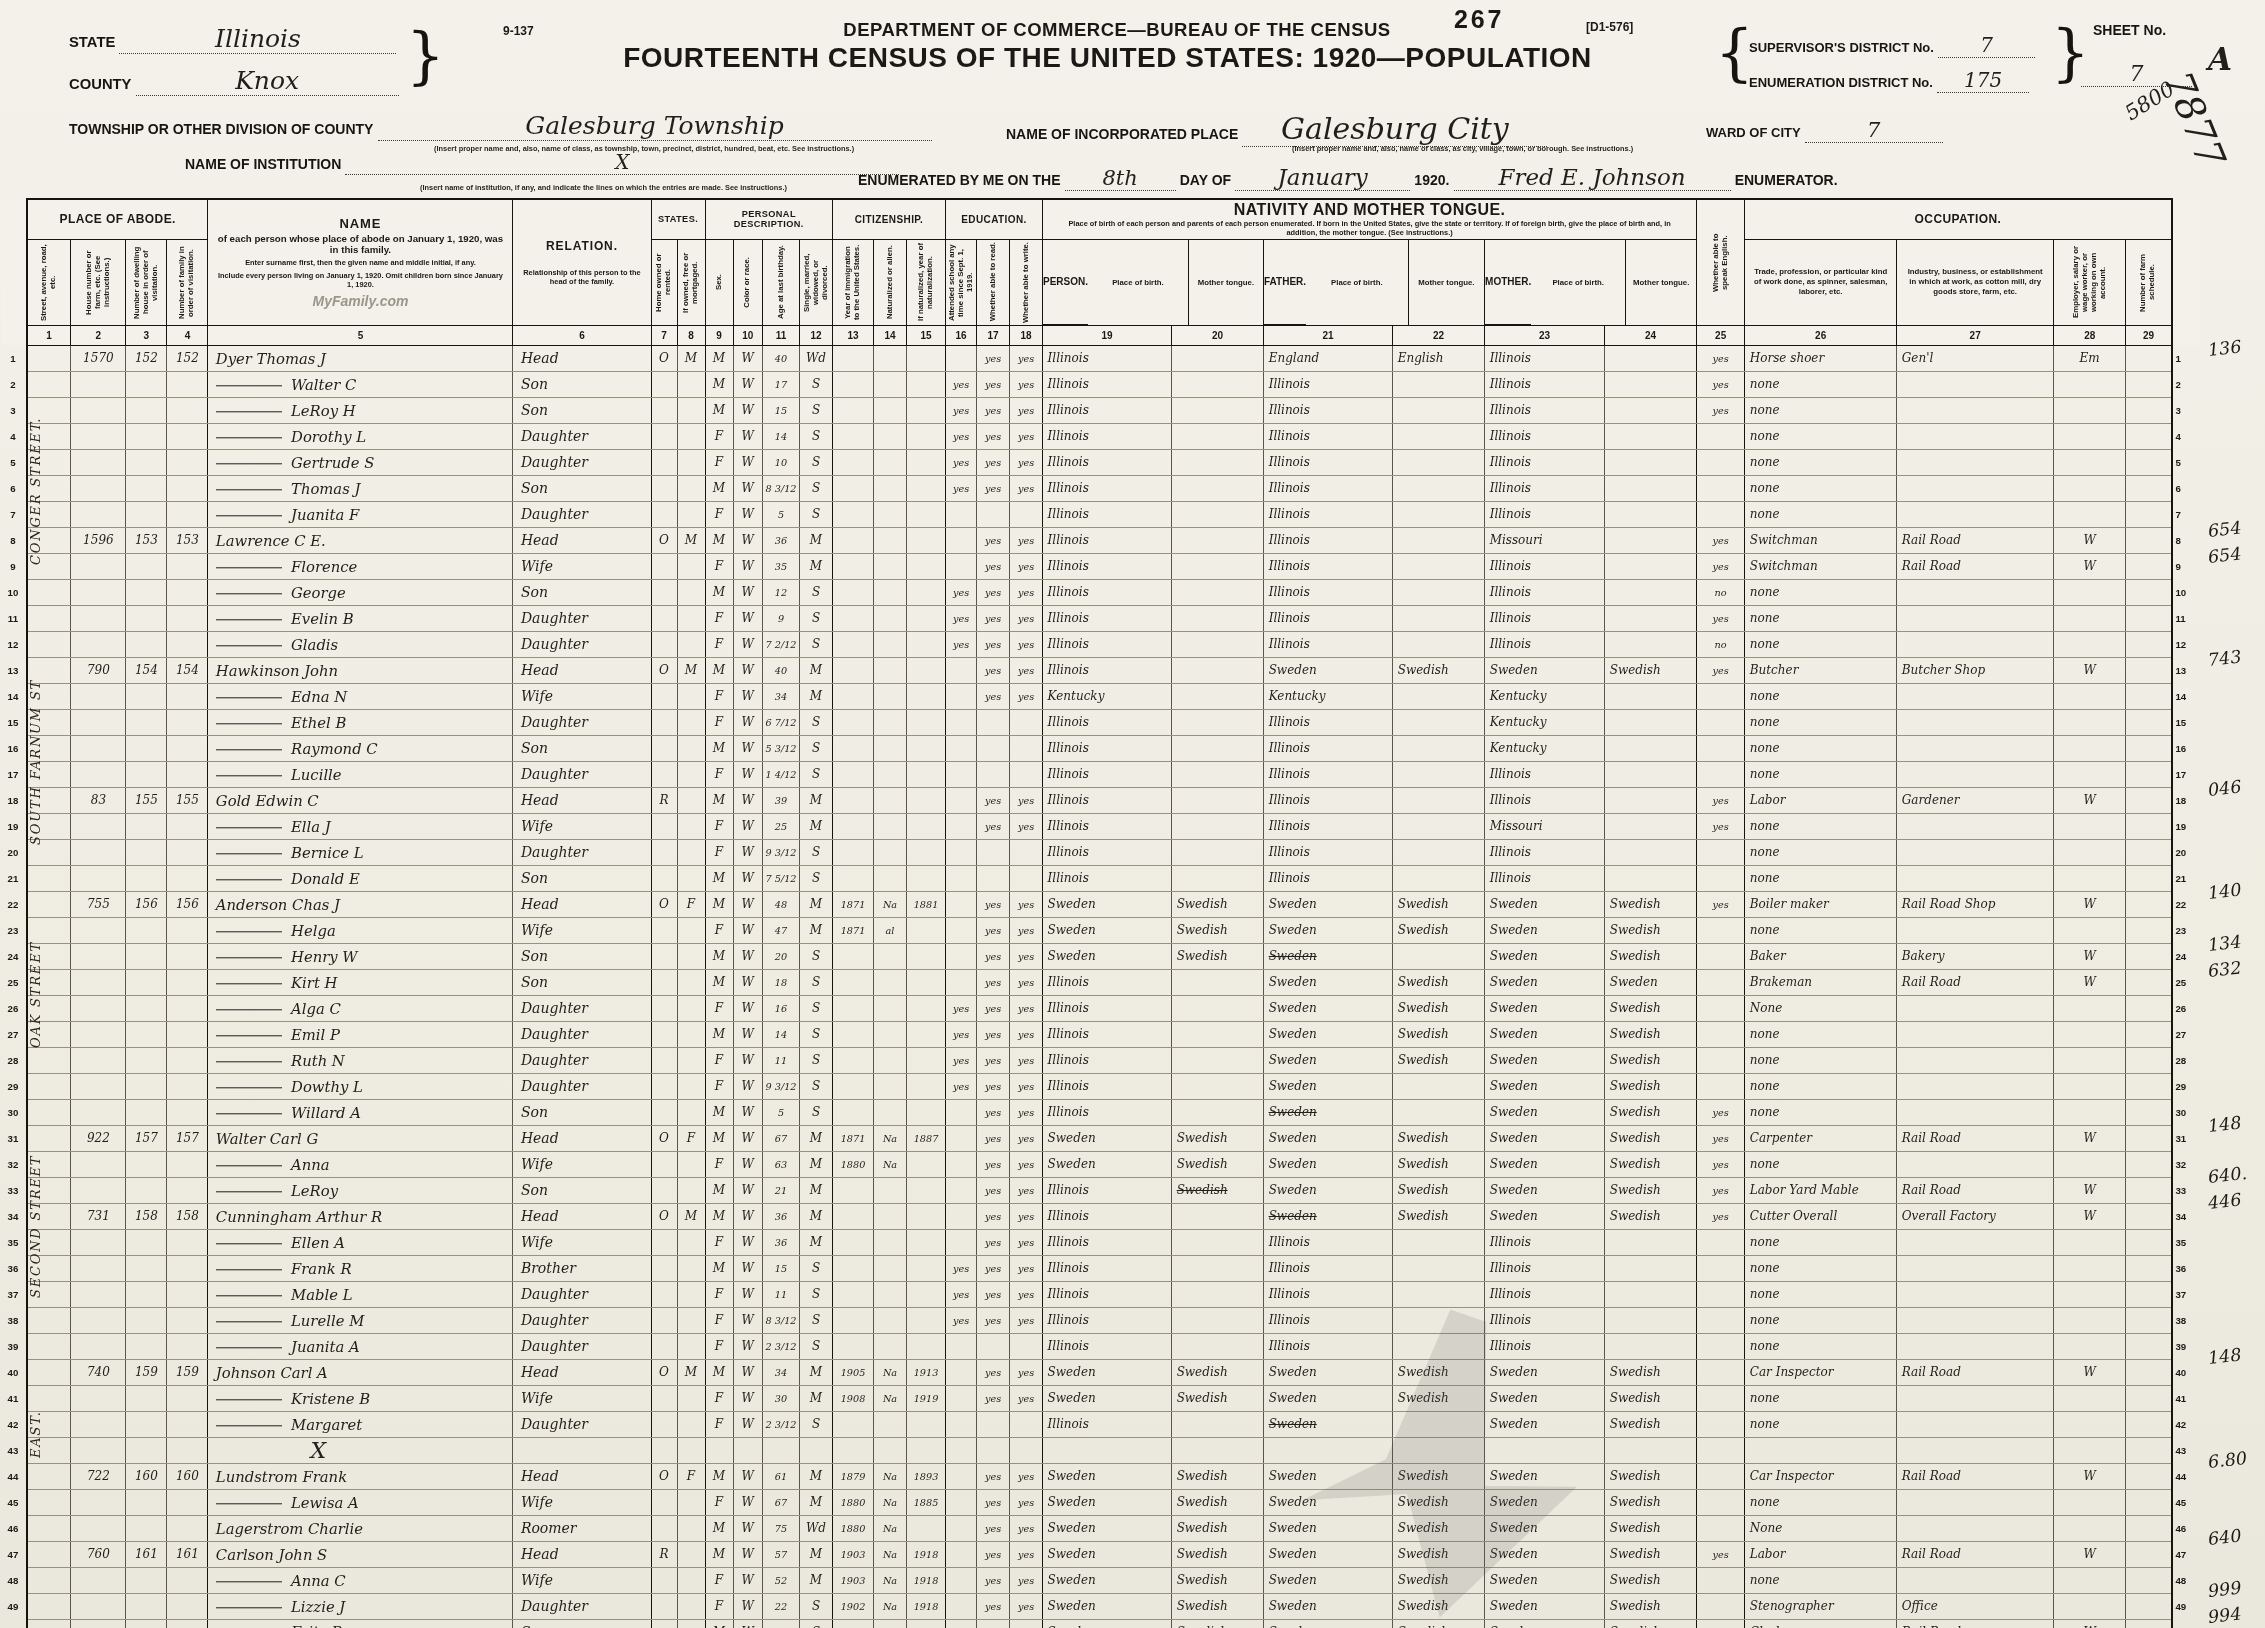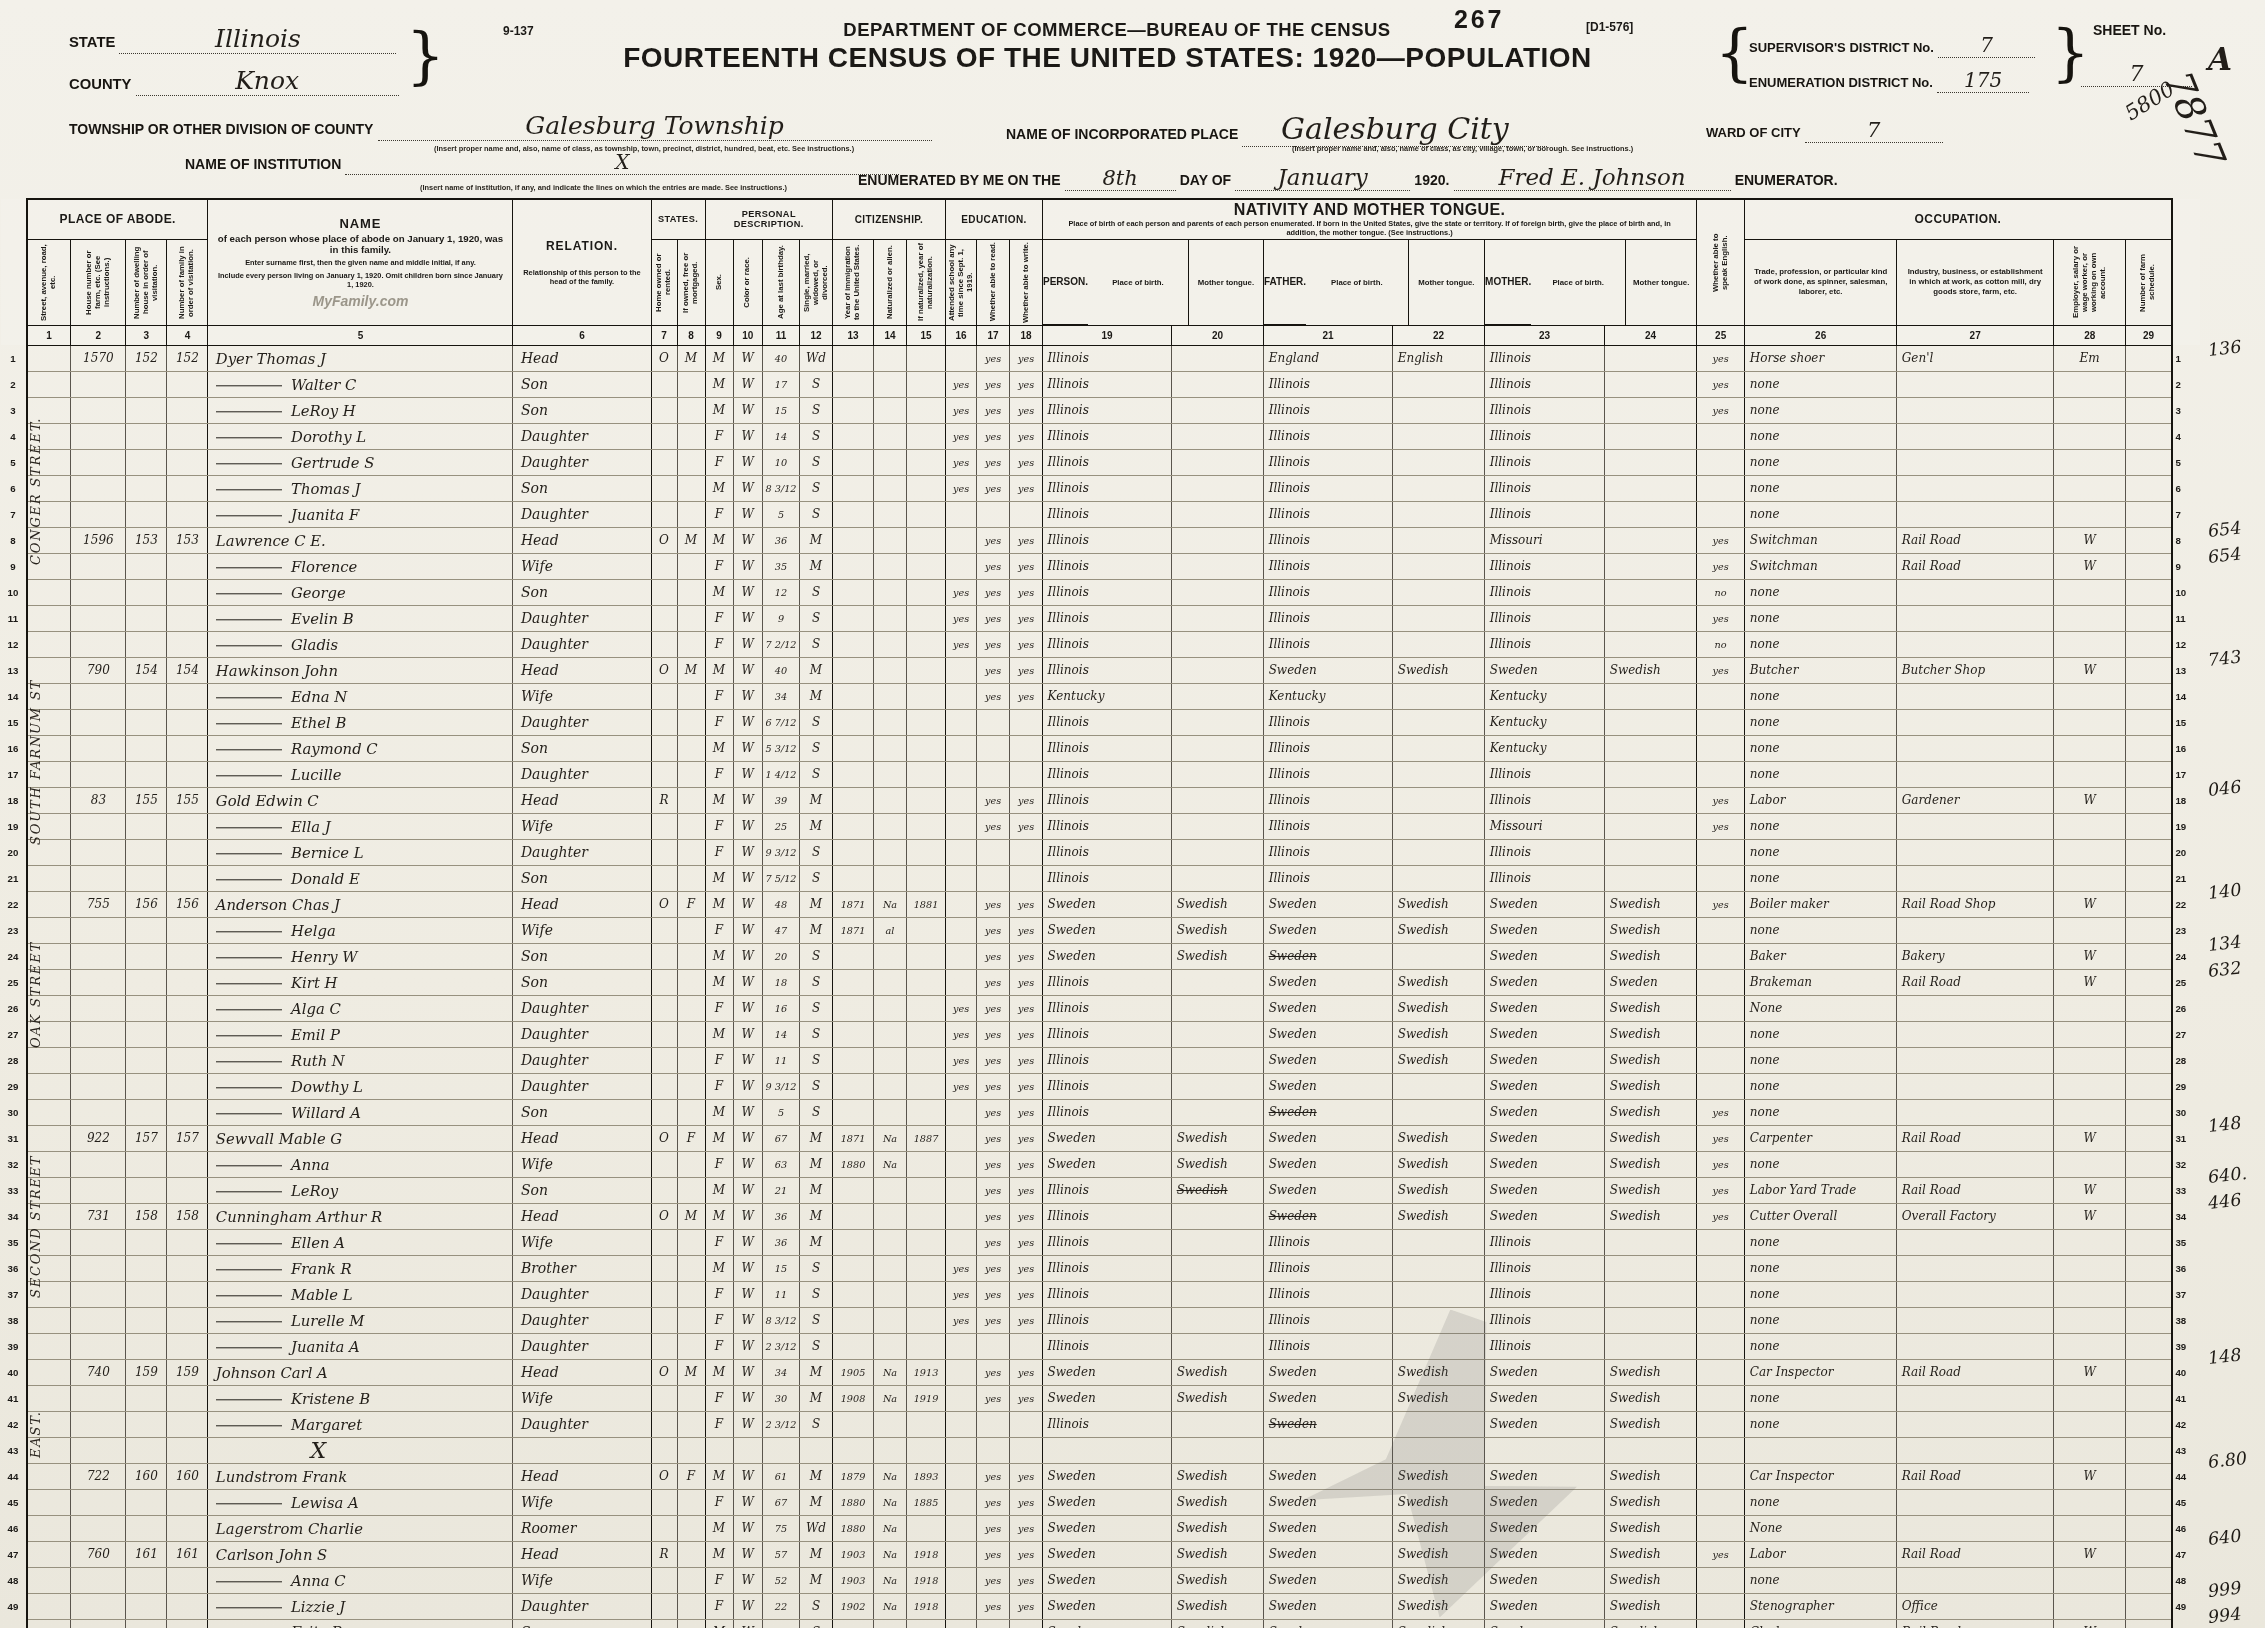--- a/index.html
+++ b/index.html
@@ -1308,21 +1308,21 @@
             <td class="c-ctr hw"></td>
             <td class="c-sm hw bR"></td>
             <td class="gutR">30</td>
           </tr>
           <tr class="fam">
             <td class="gutL">31</td>
             <td></td>
             <td class="c-num hw">922</td>
             <td class="c-num hw">157</td>
             <td class="c-num hw bR">157</td>
-            <td class="c-name hw">Sewvall Mable G</td>
+            <td class="c-name hw">Walter Carl G</td>
             <td class="c-rel hw bR">Head</td>
             <td class="c-ctr hw">O</td>
             <td class="c-ctr hw bR">F</td>
             <td class="c-ctr hw">M</td>
             <td class="c-ctr hw">W</td>
             <td class="c-sm hw">67</td>
             <td class="c-ctr hw bR">M</td>
             <td class="c-sm hw">1871</td>
             <td class="c-sm hw">Na</td>
             <td class="c-sm hw bR">1887</td>
@@ -1395,21 +1395,21 @@
             <td class="c-sm hw"></td>
             <td class="c-sm hw">yes</td>
             <td class="c-sm hw bR">yes</td>
             <td class="c-pob hw">Illinois</td>
             <td class="c-pob hw"><span class="strike">Swedish</span></td>
             <td class="c-pob hw">Sweden</td>
             <td class="c-pob hw">Swedish</td>
             <td class="c-pob hw">Sweden</td>
             <td class="c-pob hw bR">Swedish</td>
             <td class="c-sm hw bR">yes</td>
-            <td class="c-occ hw">Labor Yard Trade</td>
+            <td class="c-occ hw">Labor Yard Mable</td>
             <td class="c-occ hw">Rail Road</td>
             <td class="c-ctr hw">W</td>
             <td class="c-sm hw bR"></td>
             <td class="gutR">33</td>
           </tr>
           <tr class="fam">
             <td class="gutL">34</td>
             <td></td>
             <td class="c-num hw">731</td>
             <td class="c-num hw">158</td>

